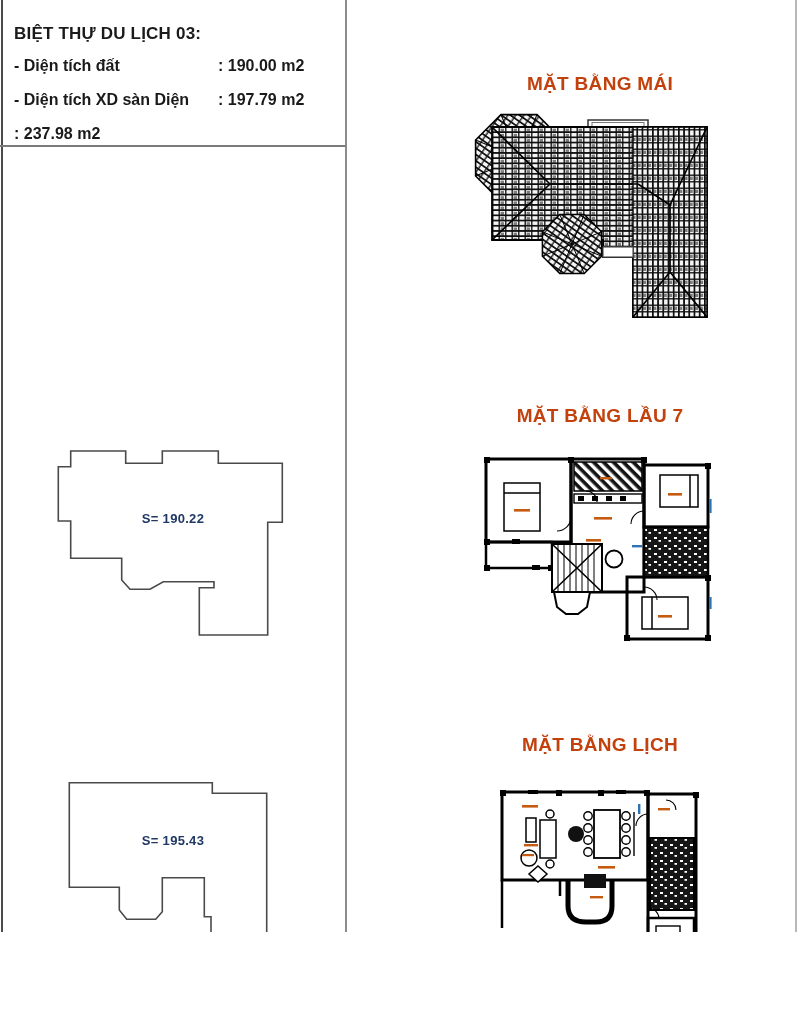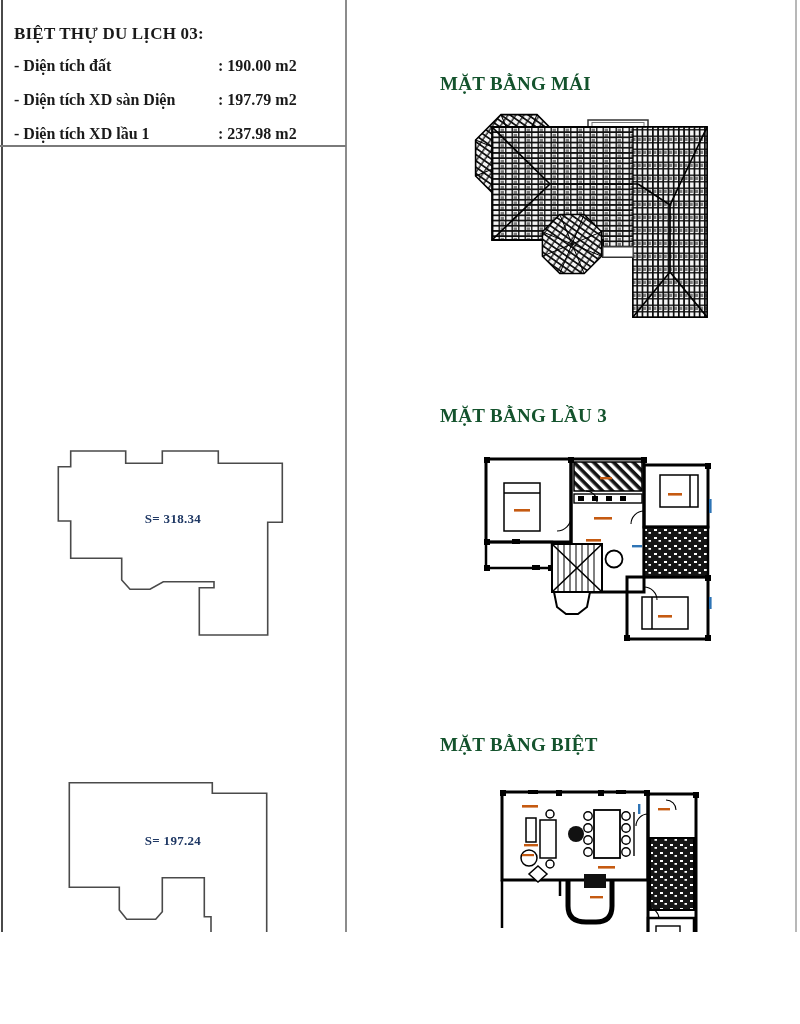--- a/index.html
+++ b/index.html
@@ -1,32 +1,32 @@
 <!DOCTYPE html>
 <html><head>
 <meta charset="utf-8">
 <style>
   html,body{margin:0;padding:0;background:#ffffff;}
   #page{position:relative;width:800px;height:932px;background:#fff;overflow:hidden;
-        font-family:Liberation Serif, serif;color:#1a1a1a;}
+        font-family:Liberation Sans, sans-serif;color:#1a1a1a;}
   .vline,.hline{position:absolute;}
   #left-border{left:1px;top:0;width:2px;height:1024px;background:#4a4a4a;}
   #right-border{left:795px;top:0;width:2px;height:1024px;background:#b8b8b8;}
   #bottom-border{left:0;top:1020px;width:800px;height:2px;background:#c9c9c9;}
   #divider{left:345px;top:0;width:2px;height:1024px;background:#8c8c8c;}
   #info-underline{left:0;top:145px;width:346px;height:2px;background:#7a7a7a;}
 
   #info-box{position:absolute;left:14px;top:24px;width:320px;}
   #info-title{font-size:17px;font-weight:bold;letter-spacing:.2px;margin-bottom:6px;}
   .info-row{display:flex;font-size:16px;font-weight:bold;line-height:25px;margin-top:9px;}
   .info-row .lbl{width:204px;}
   .info-row .val{white-space:nowrap;}
 
-  .plan-title{position:absolute;left:440px;width:320px;text-align:left;
-              font-size:19px;font-weight:bold;letter-spacing:.3px;color:#14532d;}
+  .plan-title{position:absolute;left:440px;width:320px;text-align:center;
+              font-size:19px;font-weight:bold;letter-spacing:.3px;color:#c2410c;}
   #roof-title{top:73px;}
   #floor1-title{top:405px;}
   #ground-title{top:734px;}
 
   .area-label{position:absolute;width:110px;text-align:center;font-size:13px;
               font-weight:bold;color:#1f3864;letter-spacing:.3px;}
   #area-167{left:118px;top:511px;}
   #area-146{left:118px;top:833px;}
 
   svg{position:absolute;display:block;}
@@ -51,31 +51,30 @@
     <div id="info-title">BIỆT THỰ DU LỊCH 03:</div>
     <div class="info-row">
       <span class="lbl">- Diện tích đất</span>
       <span class="val">: 190.00 m2</span>
     </div>
     <div class="info-row">
       <span class="lbl">- Diện tích XD sàn Diện</span>
       <span class="val">: 197.79 m2</span>
     </div>
     <div class="info-row">
-      <span class="lbl">- Diện tích XD lầu 1</span>
       <span class="val">: 237.98 m2</span>
     </div>
   </div>
 
   <div id="roof-title" class="plan-title">MẶT BẰNG MÁI</div>
-  <div id="floor1-title" class="plan-title">MẶT BẰNG LẦU 3</div>
-  <div id="ground-title" class="plan-title">MẶT BẰNG BIỆT</div>
-
-  <div id="area-167" class="area-label">S= 318.34</div>
-  <div id="area-146" class="area-label">S= 197.24</div>
+  <div id="floor1-title" class="plan-title">MẶT BẰNG LẦU 7</div>
+  <div id="ground-title" class="plan-title">MẶT BẰNG LỊCH</div>
+
+  <div id="area-167" class="area-label">S= 190.22</div>
+  <div id="area-146" class="area-label">S= 195.43</div>
 
   <svg id="roof-svg" width="245" height="228" viewBox="0 0 245 228">
     <defs>
       <pattern id="tiles" width="13" height="5.2" patternUnits="userSpaceOnUse">
         <rect width="13" height="5.2" fill="#f4f4f4"></rect>
         <path d="M0,4.4 H13" stroke="#0d0d0d" stroke-width="1.8"></path>
         <path d="M3.2,0 V5.2 M9.8,0 V5.2" stroke="#0d0d0d" stroke-width="1.3"></path>
         <rect x="4.6" y="0.8" width="3.4" height="2.6" fill="#1a1a1a" opacity="0.55"></rect>
       </pattern>
       <pattern id="tilesV" width="13" height="5.2" patternUnits="userSpaceOnUse" patternTransform="rotate(90)">

